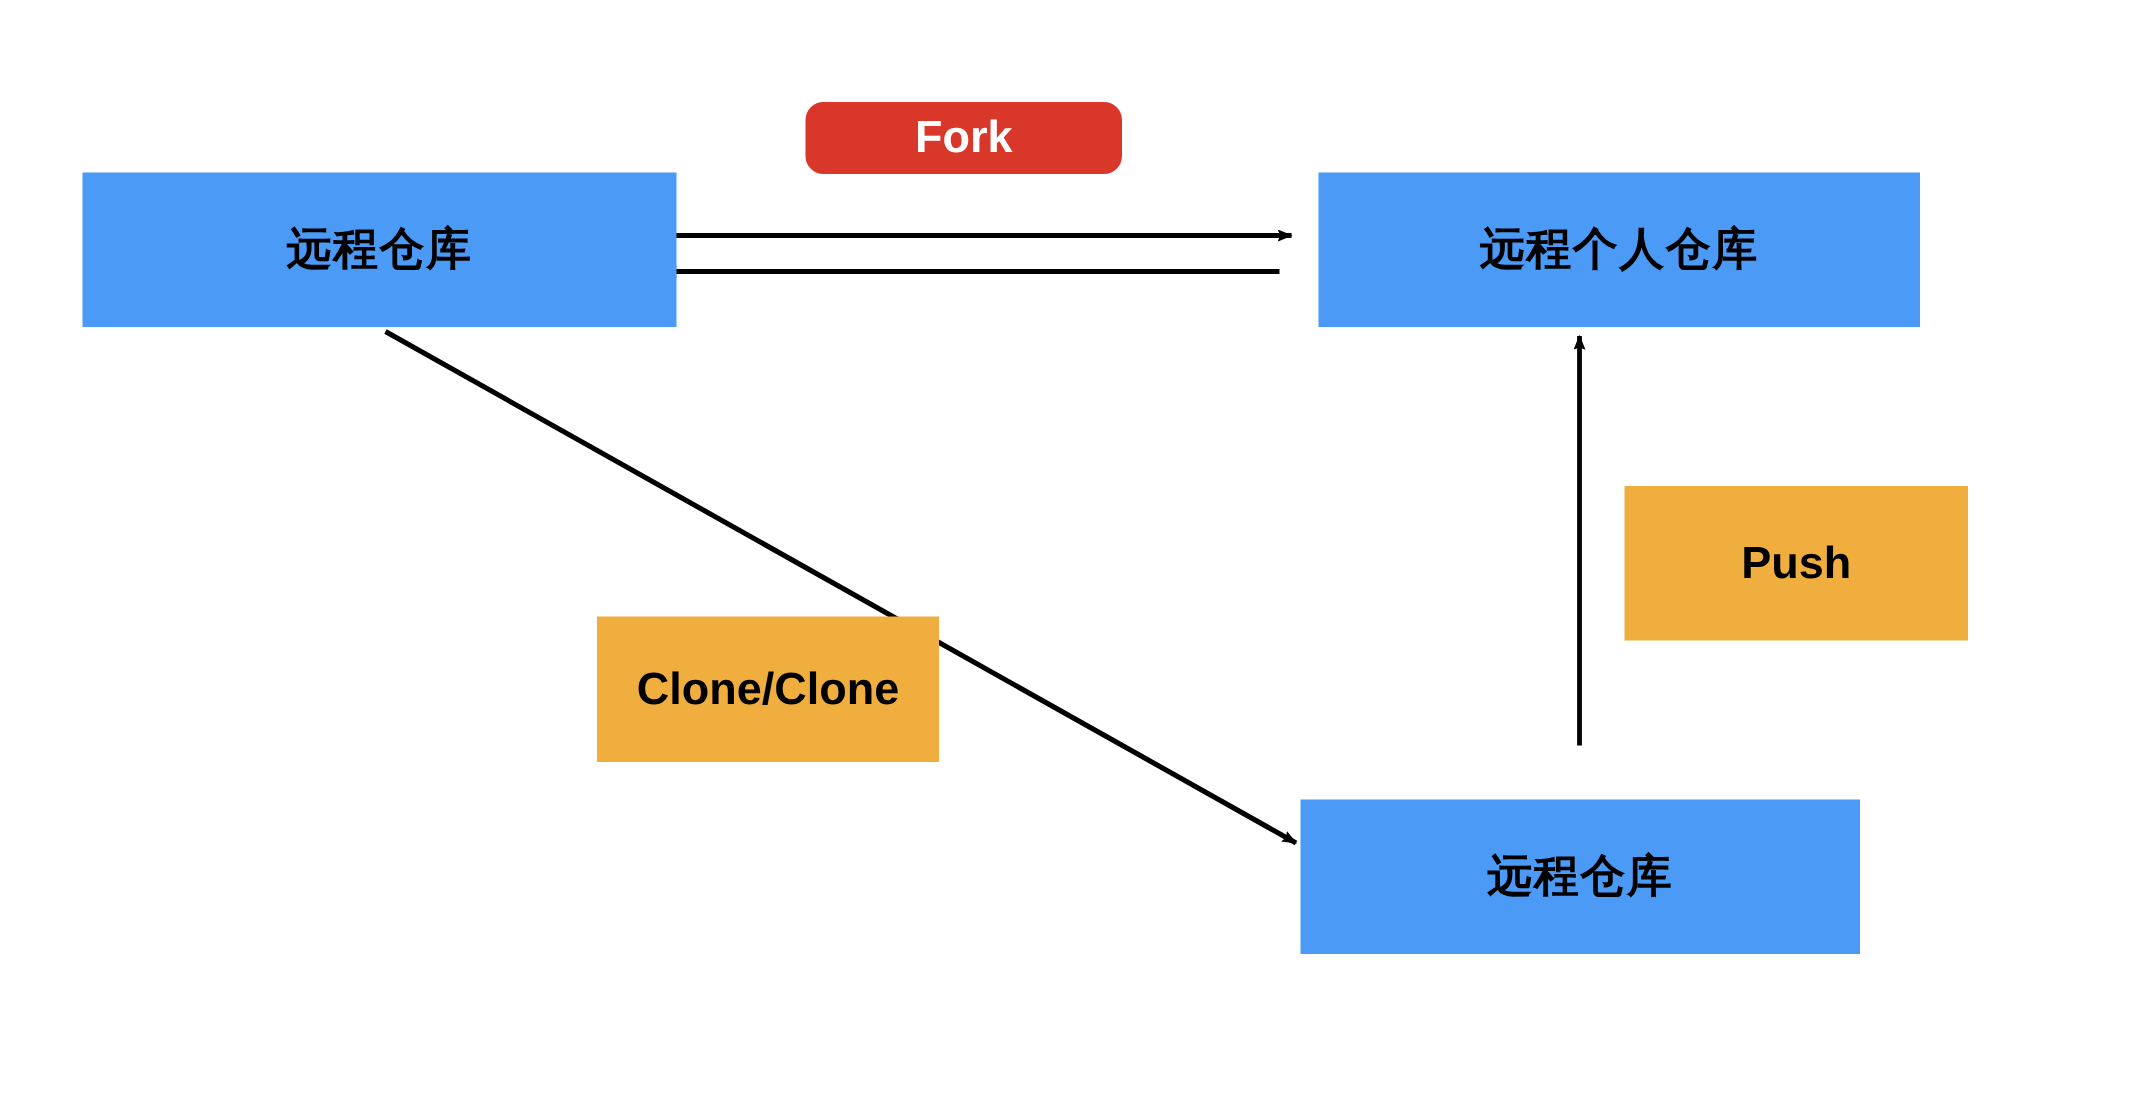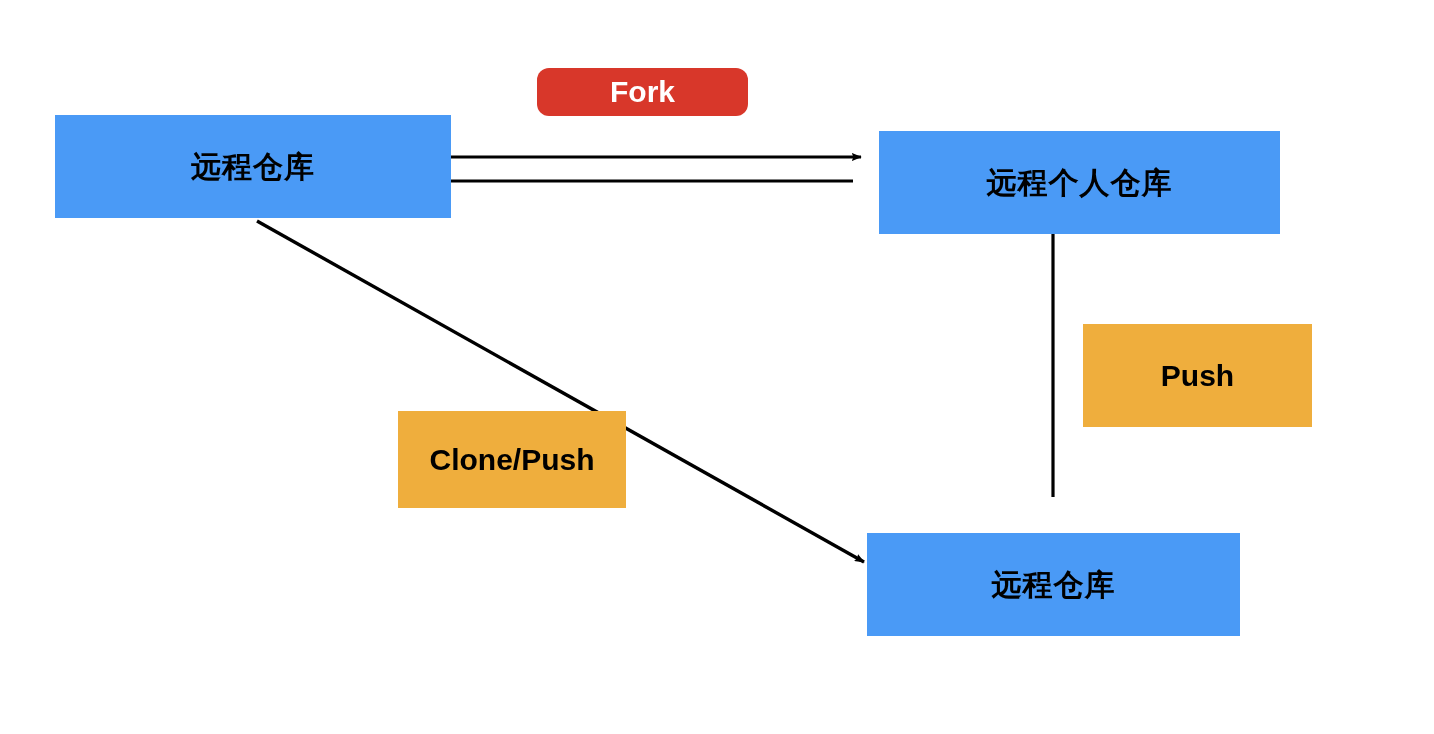--- a/index.html
+++ b/index.html
@@ -81,34 +81,34 @@
 
     <line x1="257" y1="221" x2="864" y2="562" stroke="#000000" stroke-width="3.4" marker-end="url(#arrowhead)"></line>
 
     <line x1="1053" y1="497" x2="1053" y2="224" stroke="#000000" stroke-width="3.2" marker-end="url(#arrowhead)"></line>
   </svg>
 
   <div class="node node-repo" style="left:55px; top:115px; width:396px; height:103px;">
     <span>远程仓库</span>
   </div>
 
-  <div class="node node-repo" style="left:879px; top:115px; width:401px; height:103px;margin-top:16px;">
+  <div class="node node-repo" style="left:879px; top:115px; width:401px; height:103px;">
     <span>远程个人仓库</span>
   </div>
 
   <div class="node node-repo" style="left:867px; top:533px; width:373px; height:103px;">
     <span>远程仓库</span>
   </div>
 
   <div class="label-box label-fork" style="left:537px; top:68px; width:211px; height:48px;border-radius:12px;">
     <span>Fork</span>
   </div>
 
 
   <div class="label-box label-amber" style="left:398px; top:411px; width:228px; height:97px;">
-    <span>Clone/Push</span>
+    <span>Clone/Clone</span>
   </div>
 
   <div class="label-box label-amber" style="left:1083px; top:324px; width:229px; height:103px;">
     <span>Push</span>
   </div>
 
 </div>
 
 </body></html>

